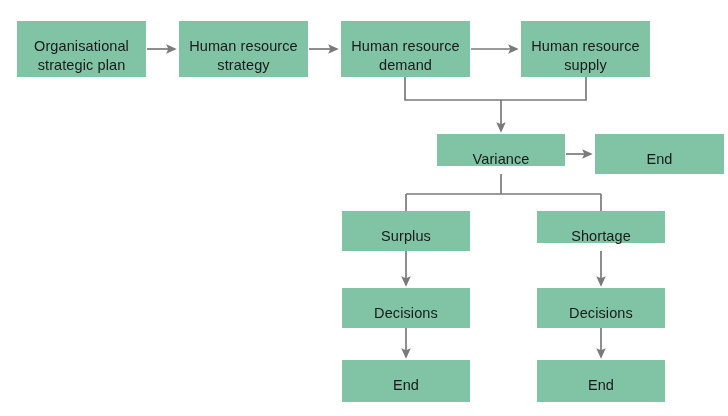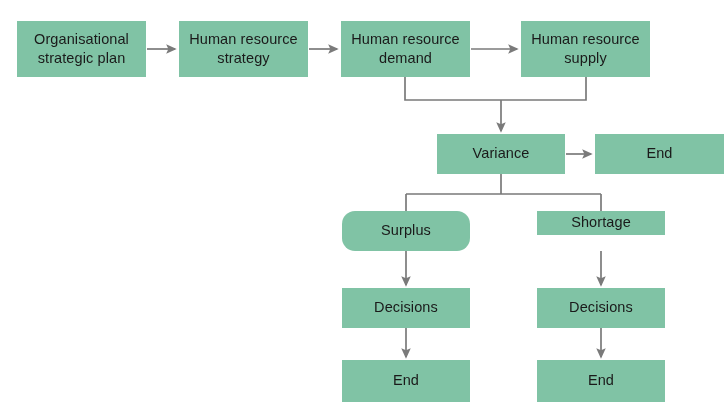--- a/index.html
+++ b/index.html
@@ -23,29 +23,29 @@
     left: 0;
     top: 0;
     width: 728px;
     height: 416px;
     pointer-events: none;
   }
   .node {
     position: absolute;
     background: #80c3a5;
     display: flex;
-    align-items: center;
+    align-items: flex-start;
     justify-content: center;
     text-align: center;
     box-sizing: border-box;
     color: #1a1a1a;
     font-size: 14.5px;
     line-height: 1.32;
     letter-spacing: 0.1px;
-    padding: 6px 6px;
+    padding: 16px 6px;
     z-index: 2;
   }
   .node .node-label {
     display: block;
     width: 100%;
     white-space: pre-line;
   }
 </style>
 </head>
 <body>
@@ -92,29 +92,29 @@
   <div class="node" style="left: 341px; top: 21px; width: 129px; height: 56px; background: rgb(128, 195, 165); color: rgb(26, 26, 26);">
     <span class="node-label">Human resource
 demand</span>
   </div>
 
   <div class="node" style="left: 521px; top: 21px; width: 129px; height: 56px; background: rgb(128, 195, 165); color: rgb(26, 26, 26);">
     <span class="node-label">Human resource
 supply</span>
   </div>
 
-  <div class="node" style="left: 437px; top: 134px; width: 128px; height: 40px; background: rgb(128, 195, 165); color: rgb(26, 26, 26);">
+  <div class="node" style="left: 437px; top: 134px; width: 128px; height: 32px; background: rgb(128, 195, 165); color: rgb(26, 26, 26);">
     <span class="node-label">Variance</span>
   </div>
 
   <div class="node" style="left: 595px; top: 134px; width: 129px; height: 40px; background: rgb(128, 195, 165); color: rgb(26, 26, 26);">
     <span class="node-label">End</span>
   </div>
 
-  <div class="node" style="left: 342px; top: 211px; width: 128px; height: 40px; background: rgb(128, 195, 165); color: rgb(26, 26, 26); border-radius: 13px;">
+  <div class="node" style="left: 342px; top: 211px; width: 128px; height: 40px; background: rgb(128, 195, 165); color: rgb(26, 26, 26);">
     <span class="node-label">Surplus</span>
   </div>
 
   <div class="node" style="left: 537px; top: 211px; width: 128px; height: 24px; background: rgb(128, 195, 165); color: rgb(26, 26, 26);">
     <span class="node-label">Shortage</span>
   </div>
 
   <div class="node" style="left: 342px; top: 288px; width: 128px; height: 40px; background: rgb(128, 195, 165); color: rgb(26, 26, 26);">
     <span class="node-label">Decisions</span>
   </div>

